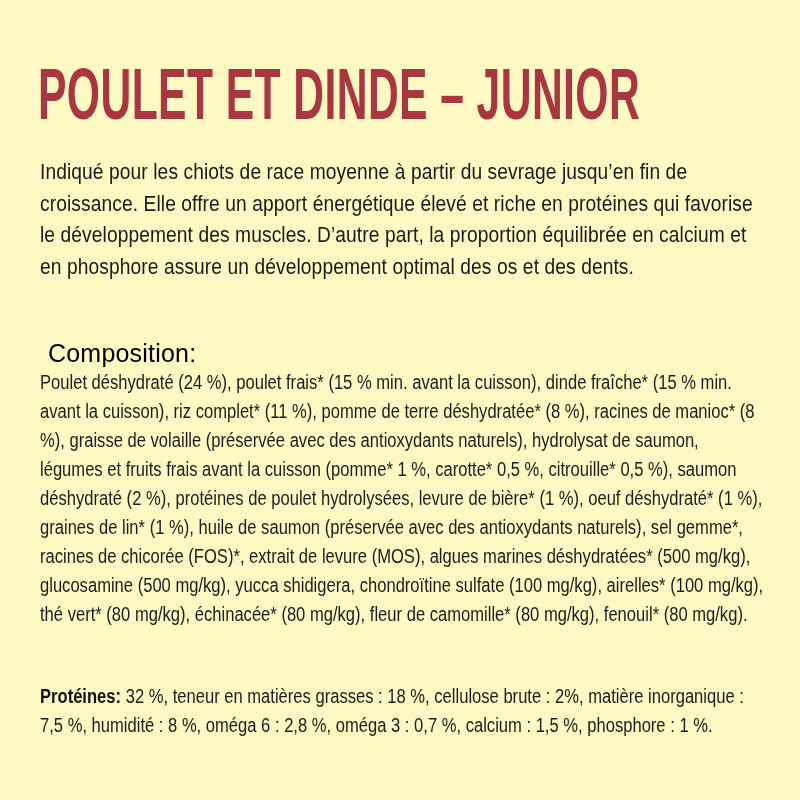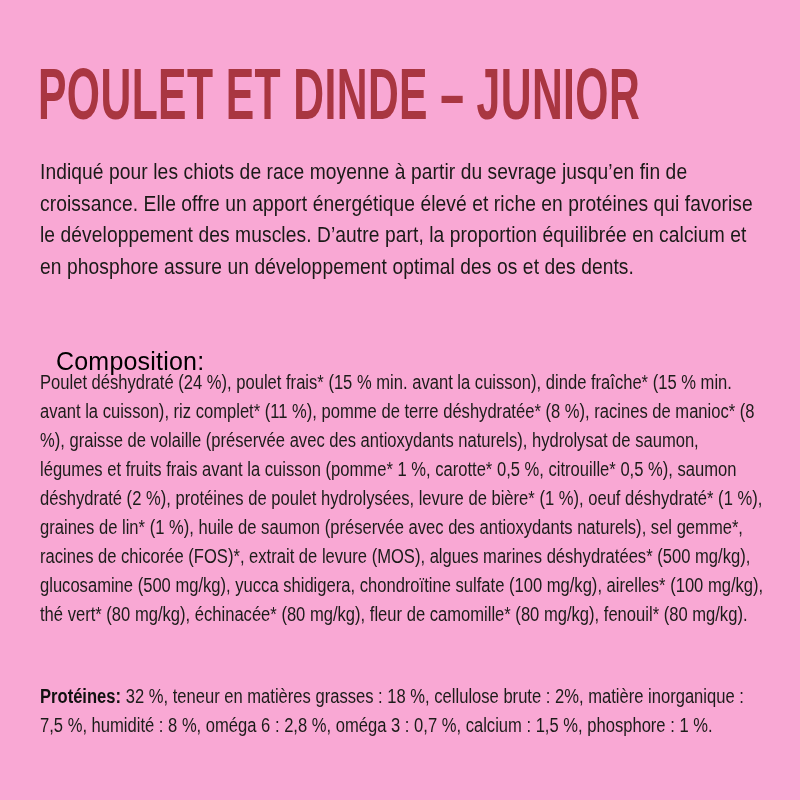--- a/index.html
+++ b/index.html
@@ -11,21 +11,21 @@
     width: 800px;
     height: 800px;
     overflow: hidden;
     font-family: "Liberation Sans", sans-serif;
     color: var(--body-color, #1c1c1a);
   }
   .page {
     position: relative;
     width: 800px;
     height: 800px;
-    background: #f9a8d4;
+    background: #fef9c3;
   }
   
   .title {
     position: absolute;
     left: 38px;
     top: 58px;
     margin: 0;
     color: var(--title-color, #a93641);
     font-weight: 700;
     font-size: 52px;
@@ -46,21 +46,21 @@
     line-height: 31.5px;
     letter-spacing: 0.1px;
     transform: scaleX(0.873);
     transform-origin: left top;
     color: #1a1a18;
   }
   .comp-heading {
     position: absolute;
     left: 40px;
     top: 331px;
-    margin: 16px;
+    margin: 8px;
     font-size: 25px;
     font-weight: 400;
     letter-spacing: 0.2px;
     color: #000000;
   }
   .comp-text {
     position: absolute;
     left: 40px;
     top: 368px;
     width: 852px;

